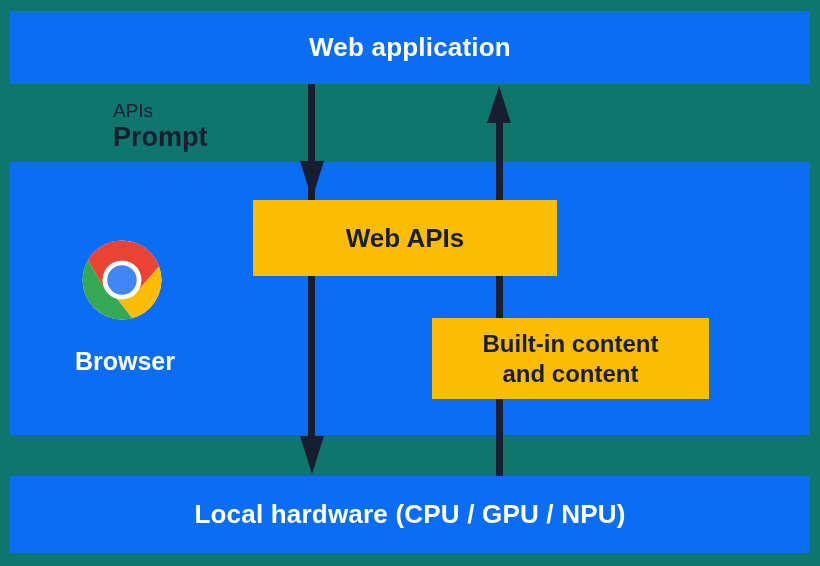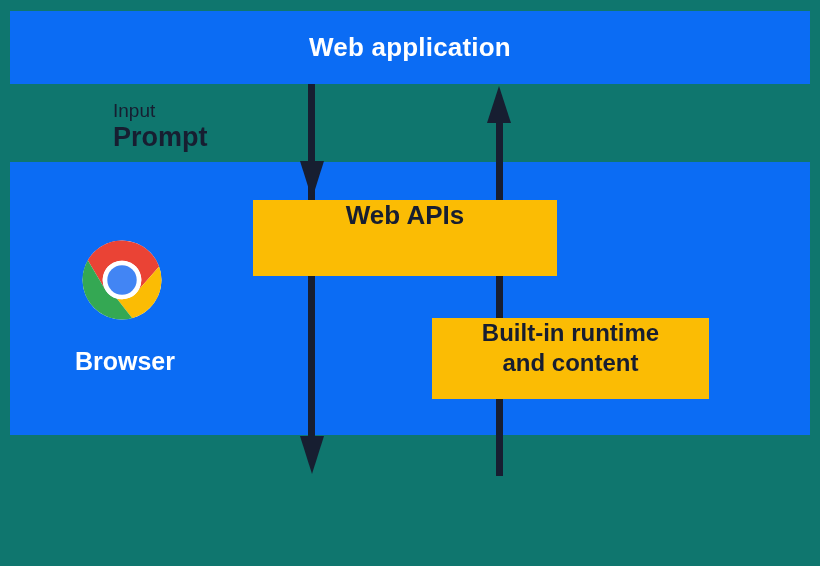--- a/index.html
+++ b/index.html
@@ -43,20 +43,21 @@
   .io-left { left: 113px; top: 98px; text-align: left; }
   .io-right { right: 50px; top: 98px; text-align: right; }
   .io-caption { font-size: 19px; font-weight: normal; line-height: 25px; }
   .io-label { font-size: 27px; font-weight: bold; line-height: 29px; }
 
   .yellow-box {
     position: absolute;
     background: #fbbc04;
     z-index: 2;
     display: flex;
+    align-items: center;
     justify-content: center;
     text-align: center;
     color: #171e31;
     font-weight: bold;
   }
   .web-apis-box { left: 253px; top: 200px; width: 304px; height: 76px; font-size: 26px; }
   .builtin-box  { left: 432px; top: 318px; width: 277px; height: 81px; font-size: 24px; line-height: 30px; }
 
   .arrow-line {
     position: absolute;
@@ -100,47 +101,50 @@
 </head>
 <body>
 
 <div class="canvas">
 
   <div class="bar top-bar">
     <span class="bar-label">Web application</span>
   </div>
 
   <div class="io-block io-left">
-    <div class="io-caption">Input</div>
+    <div class="io-caption">APIs</div>
     <div class="io-label">Prompt</div>
   </div>
 
   <div class="middle-section"></div>
 
   <svg class="chrome-logo" viewBox="0 0 100 100" aria-hidden="true">
     <circle cx="50" cy="50" r="47" fill="#ffffff"></circle>
     <path fill="#ea4335" d="M9.3 26.5 A47 47 0 0 1 94.2 33.9 L69.9 61.5 A23 23 0 1 0 30.1 61.5 Z"></path>
     <path fill="#fbbc04" d="M94.2 33.9 L69.9 61.5 A23 23 0 0 1 44 72.2 L62.2 95.4 A47 47 0 0 0 94.2 33.9 Z"></path>
     <path fill="#34a853" d="M9.3 26.5 L30.1 61.5 A23 23 0 0 0 44 72.2 L62.2 95.4 A47 47 0 0 1 9.3 26.5 Z"></path>
     <circle cx="50" cy="50" r="23" fill="#ffffff"></circle>
     <circle cx="50" cy="50" r="17.5" fill="#4285f4"></circle>
   </svg>
   <div class="browser-label">Browser</div>
 
   <div class="yellow-box web-apis-box">
     <span>Web APIs</span>
   </div>
   <div class="yellow-box builtin-box">
     <span>
-      <span>Built-in runtime</span><br>
+      <span>Built-in content</span><br>
       <span>and content</span>
     </span>
   </div>
 
   <div class="arrow-line down-line"></div>
   <div class="arrowhead head-down down-head-mid"></div>
   <div class="arrowhead head-down down-head-end"></div>
 
   <div class="arrow-line up-line"></div>
   <div class="arrowhead head-up up-head"></div>
 
+  <div class="bar bottom-bar">
+    <span class="bar-label">Local hardware (CPU / GPU / NPU)</span>
+  </div>
 
 </div>
 
 </body></html>

